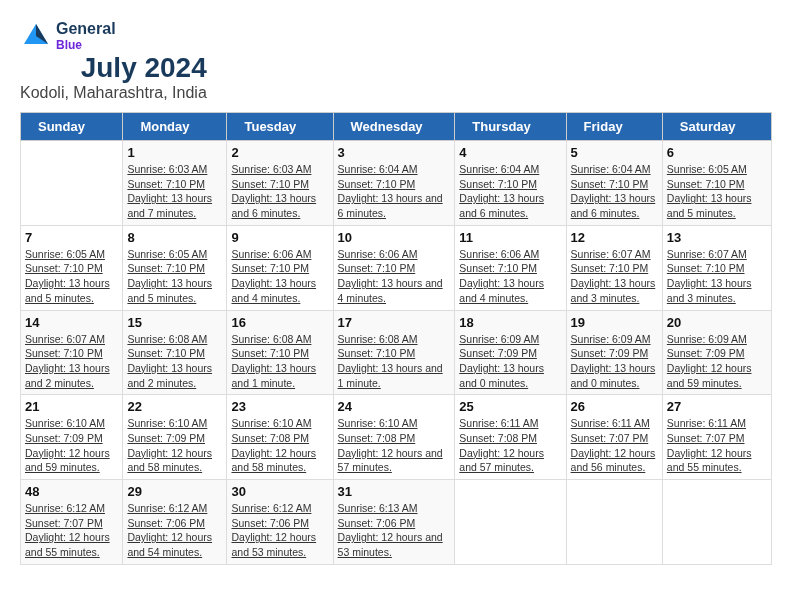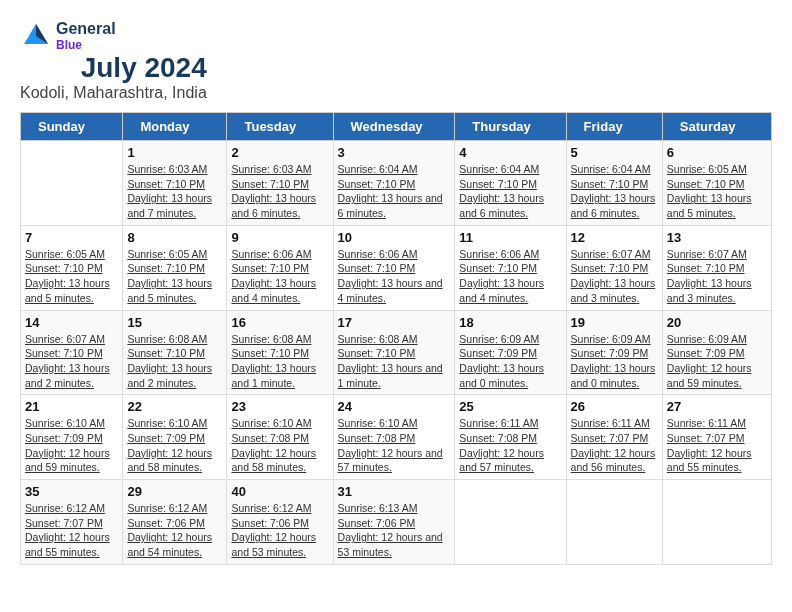--- a/index.html
+++ b/index.html
@@ -224,29 +224,29 @@
           <span class="day-number">26</span>
           <div class="day-info">Sunrise: 6:11 AM<br>Sunset: 7:07 PM<br>Daylight: 12 hours and 56 minutes.</div>
         </td>
         <td>
           <span class="day-number">27</span>
           <div class="day-info">Sunrise: 6:11 AM<br>Sunset: 7:07 PM<br>Daylight: 12 hours and 55 minutes.</div>
         </td>
       </tr>
       <tr>
         <td>
-          <span class="day-number">35</span>
+          <span class="day-number">48</span>
           <div class="day-info">Sunrise: 6:12 AM<br>Sunset: 7:07 PM<br>Daylight: 12 hours and 55 minutes.</div>
         </td>
         <td>
           <span class="day-number">29</span>
           <div class="day-info">Sunrise: 6:12 AM<br>Sunset: 7:06 PM<br>Daylight: 12 hours and 54 minutes.</div>
         </td>
         <td>
-          <span class="day-number">40</span>
+          <span class="day-number">30</span>
           <div class="day-info">Sunrise: 6:12 AM<br>Sunset: 7:06 PM<br>Daylight: 12 hours and 53 minutes.</div>
         </td>
         <td>
           <span class="day-number">31</span>
           <div class="day-info">Sunrise: 6:13 AM<br>Sunset: 7:06 PM<br>Daylight: 12 hours and 53 minutes.</div>
         </td>
         <td class="empty-cell"></td>
         <td class="empty-cell"></td>
         <td class="empty-cell"></td>
       </tr>

